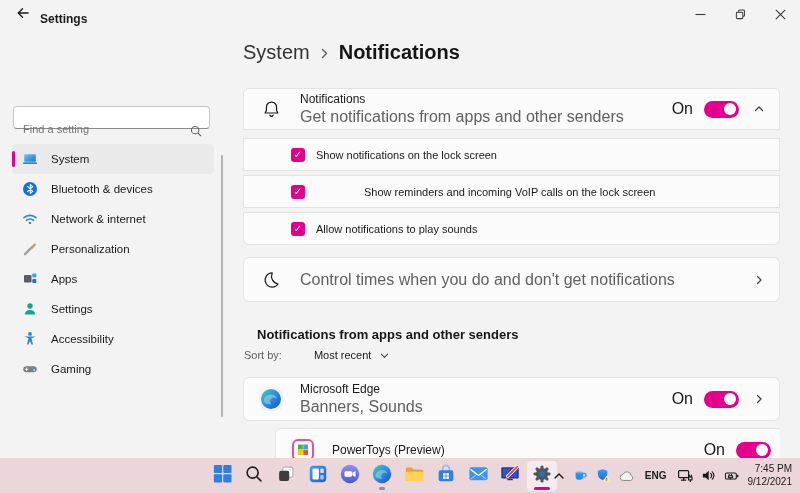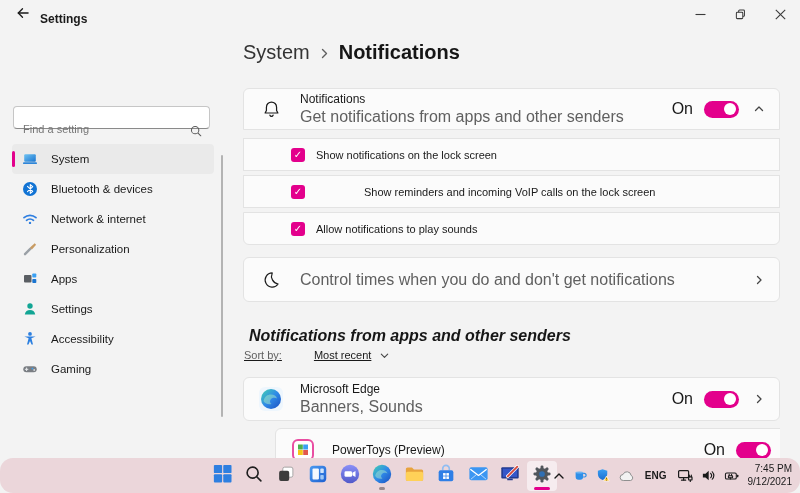--- a/index.html
+++ b/index.html
@@ -30,40 +30,40 @@
   .content { position:absolute; left:243px; top:28px; width:537px; height:430px; overflow:hidden; }
   .breadcrumb { position:absolute; top:13px; left:0; display:flex; align-items:center; }
   .crumb-root { font-size:20px; font-weight:400; color:#333333; }
   .crumb-sep { margin:2px 10px 0 10px; display:flex; }
   .crumb-page { font-size:20px; font-weight:700; color:#161616; }
   .card { position:absolute; left:0; width:537px; background:#fbfbfb; border:1px solid #e3e3e3; display:flex; align-items:center; padding:0 14px 0 13px; }
   .card-main { top:60px; height:42px; border-radius:6px 6px 0 0; }
   .opt-row { position:absolute; left:0; width:537px; height:33px; background:#fbfbfb; border:1px solid #e3e3e3; display:flex; align-items:center; padding-left:47px; }
   .opt-0 { top:110px; } .opt-1 { top:147px;gap:48px; } .opt-2 { top:184px; border-radius:0 0 6px 6px; }
   .card-focus { top:229px; height:45px; border-radius:6px; }
-  .apps-heading { position:absolute; top:299px; left:6px; font-size:16px; font-weight:700; color:#161616;font-style:italic; }
-  .sort-row { position:absolute; top:321px; left:1px; display:flex; align-items:center; gap:4px; font-size:11px;text-decoration:underline; }
+  .apps-heading { position:absolute; top:299px; left:14px; font-size:13px; font-weight:700; color:#161616; }
+  .sort-row { position:absolute; top:321px; left:1px; display:flex; align-items:center; gap:4px; font-size:11px; }
   .sort-label { color:#5f5f5f; }
   .sort-value { color:#191919;margin-left:28px; }
   .card-edge { top:349px; height:44px; border-radius:6px; }
   .card-powertoys { top:400px; height:44px; border-radius:6px;margin-left:32px; }
   .icon-cell { width:28px; display:flex; align-items:center; justify-content:center; }
   .text-cell { display:flex; flex-direction:column; gap:2px; padding-left:15px; }
   .row-title { font-size:12px; color:#191919; }
   .row-sub { font-size:16px; color:#606060; }
   .right-cell { margin-left:auto; display:flex; align-items:center; }
   .on-label { font-size:16px; color:#191919; margin-right:11px; }
   .toggle { width:35px; height:17px; border-radius:9px; background:#e3008c; position:relative; }
   .toggle .knob { position:absolute; right:3px; top:2.5px; width:12px; height:12px; border-radius:50%; background:#ffffff; }
   .chev { margin-left:14px; display:flex; }
   .checkbox { width:14px; height:14px; border-radius:3px; background:#e3008c; display:flex; align-items:center; justify-content:center; margin-right:11px; flex:none; }
   .checkbox::after { content:"\2713"; color:#ffffff; font-size:10px; line-height:1; font-family:"DejaVu Sans",sans-serif; }
   .opt-label { font-size:11px; color:#191919; }
   
-  .taskbar { position:absolute; left:0; bottom:0; width:800px; height:35px; background:#ebd6da; z-index:5;border-radius:13px; }
+  .taskbar { position:absolute; left:0; bottom:0; width:800px; height:35px; background:#ebd6da; z-index:5; }
   .tb-center { position:absolute; left:207px; top:2px; height:31px; display:flex; align-items:center; gap:2px; }
   .tb-btn { position:relative; width:30px; height:30px; border-radius:4px; display:flex; align-items:center; justify-content:center; }
   .tb-btn.active { background:#f6ecef; }
   .active-underline { position:absolute; bottom:1px; left:7px; width:16px; height:3px; border-radius:2px; background:#e3008c; }
   .run-dot { position:absolute; bottom:1px; left:12px; width:6px; height:3px; border-radius:2px; background:#99898d; }
   .tb-tray { position:absolute; right:6px; top:0; height:35px; display:flex; align-items:center; gap:8px; }
   .tray-lang { font-size:10px; font-weight:700; color:#1a1a1a; padding:0 2px; }
   .tray-clock { font-size:10px; line-height:12.5px; text-align:right; color:#1a1a1a; padding-right:2px; }
   .tray-icon { display:flex; align-items:center; justify-content:center; }
 </style>

